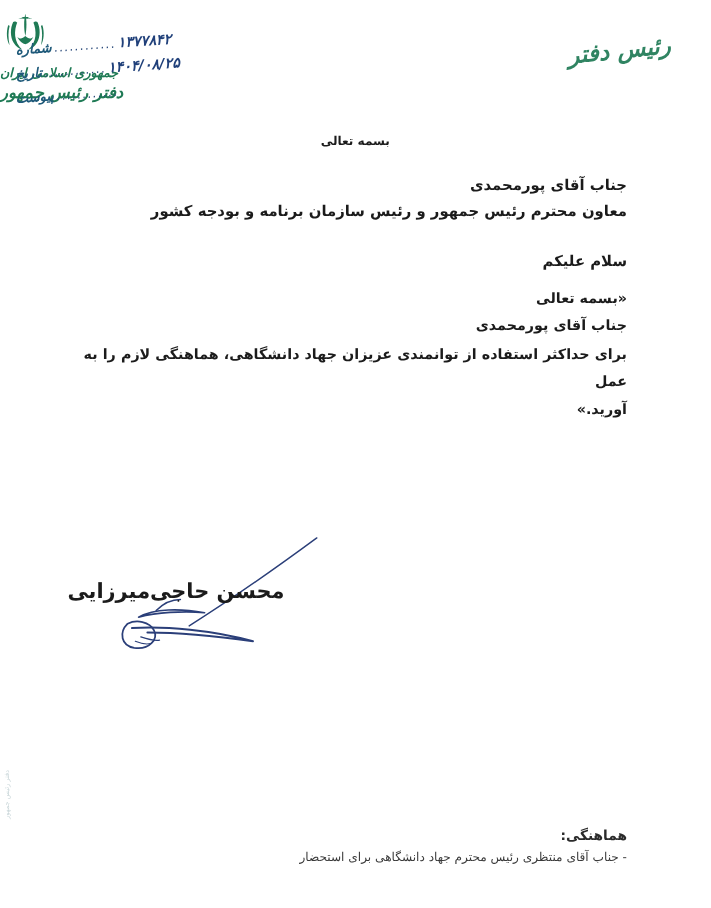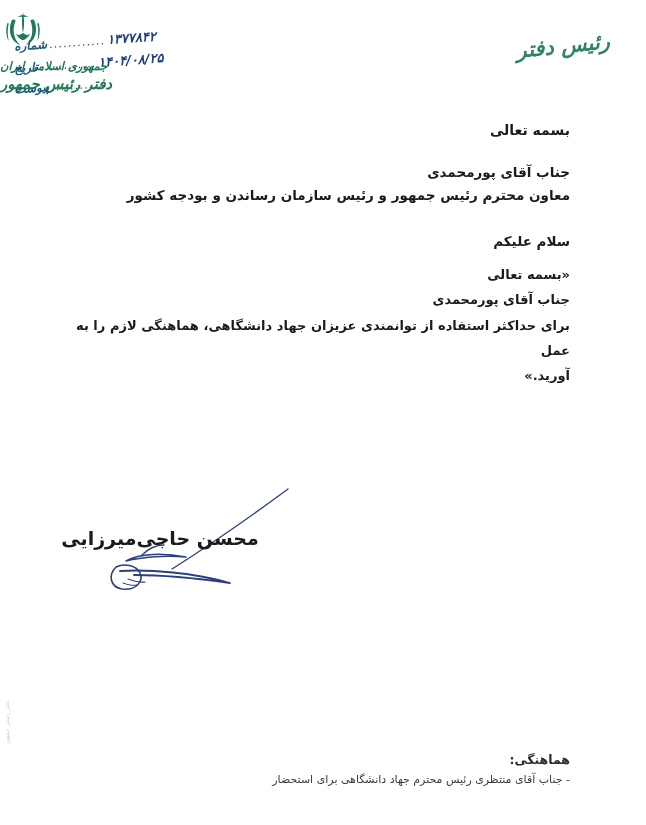--- a/index.html
+++ b/index.html
@@ -120,23 +120,23 @@
   .body-area {
     position: absolute;
     top: 122px;
     right: 0;
     left: 0;
     padding: 0 76px 0 76px;
     color: #1b1b1b;
   }
 
   .basmala {
-    text-align: right;
-    font-weight: 700;
-    font-size: 14px;
+    text-align: center;
+    font-weight: 700;
+    font-size: 11px;
     margin: 0 0 26px 0;
   }
 
   .addressee-name {
     font-weight: 700;
     font-size: 13.5px;
     text-align: right;
     margin: 0 0 7px 0;
   }
   .addressee-title {
@@ -286,21 +286,21 @@
       </div>
     </div>
   </div>
 
   <div class="body-area">
 
     <p class="basmala">بسمه تعالی</p>
 
     <p class="addressee-name">جناب آقای پورمحمدی</p>
 
-    <p class="addressee-title">معاون محترم رئیس جمهور و رئیس سازمان رساندن و بودجه کشور</p>
+    <p class="addressee-title">معاون محترم رئیس جمهور و رئیس سازمان برنامه و بودجه کشور</p>
 
     <p class="greeting">سلام علیکم</p>
 
 
     <div class="quote-block">
       <p class="quote-line">«بسمه تعالی</p>
       <p class="quote-line">جناب آقای پورمحمدی</p>
       <p class="quote-line justified">برای حداکثر استفاده از توانمندی عزیزان جهاد دانشگاهی، هماهنگی لازم را به عمل</p>
       <p class="quote-line">آورید.»</p>
     </div>

